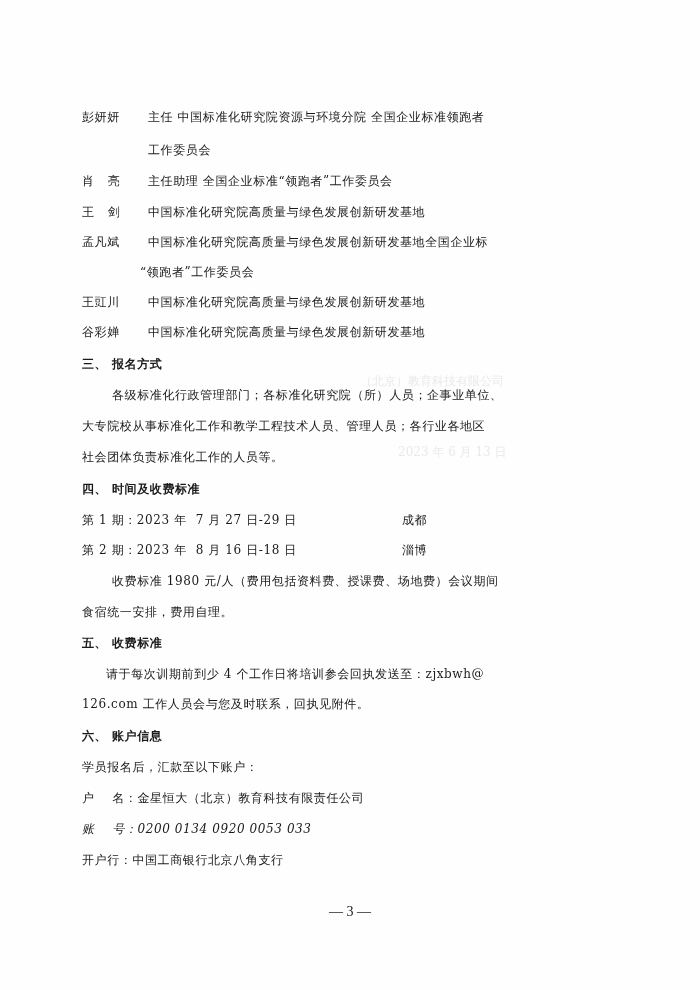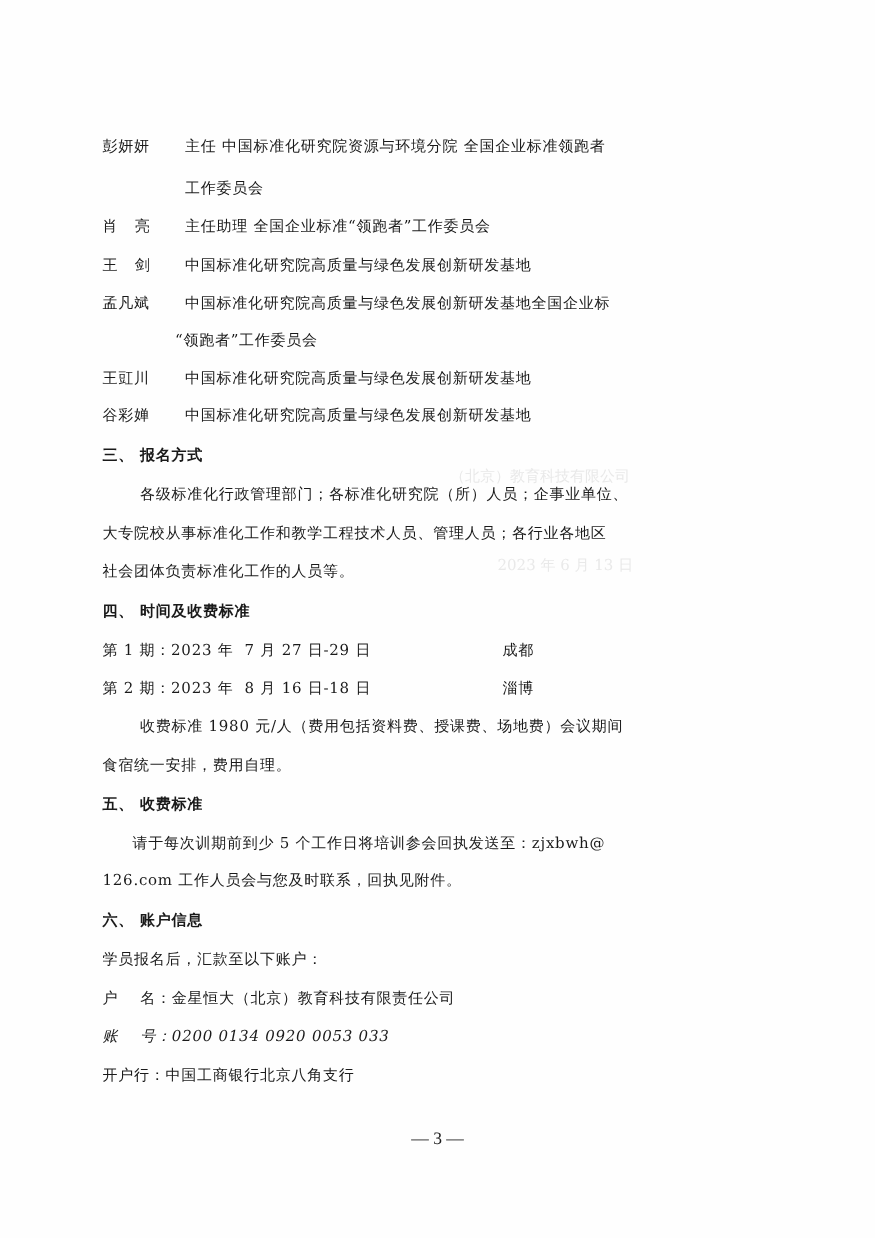--- a/index.html
+++ b/index.html
@@ -70,21 +70,21 @@
     <span class="loc">成都</span>
   </div>
   <div class="line" style="top:540px;">
     <span style="white-space:pre">第 2 期：2023 年  8 月 16 日-18 日</span>
     <span class="loc">淄博</span>
   </div>
   <div class="line indent1" style="top:571px;">收费标准 1980 元/人（费用包括资料费、授课费、场地费）会议期间</div>
   <div class="line" style="top:602px;">食宿统一安排，费用自理。</div>
 
   <div class="line bold" style="top:633px;">五、  收费标准</div>
-  <div class="line indent1" style="top:664px; left:106px;">请于每次训期前到少 5 个工作日将培训参会回执发送至：zjxbwh@</div>
+  <div class="line indent1" style="top:664px; left:106px;">请于每次训期前到少 4 个工作日将培训参会回执发送至：zjxbwh@</div>
   <div class="line" style="top:694px;">126.com 工作人员会与您及时联系，回执见附件。</div>
 
   <div class="line bold" style="top:726px;">六、  账户信息</div>
   <div class="line" style="top:757px;">学员报名后，汇款至以下账户：</div>
   <div class="line" style="top:788px;">
     <span style="white-space:pre">户    名：</span><span>金星恒大（北京）教育科技有限责任公司</span>
   </div>
   <div class="line" style="top:819px;font-style:italic;">
     <span style="white-space:pre">账    号：</span><span>0200 0134 0920 0053 033</span>
   </div>

